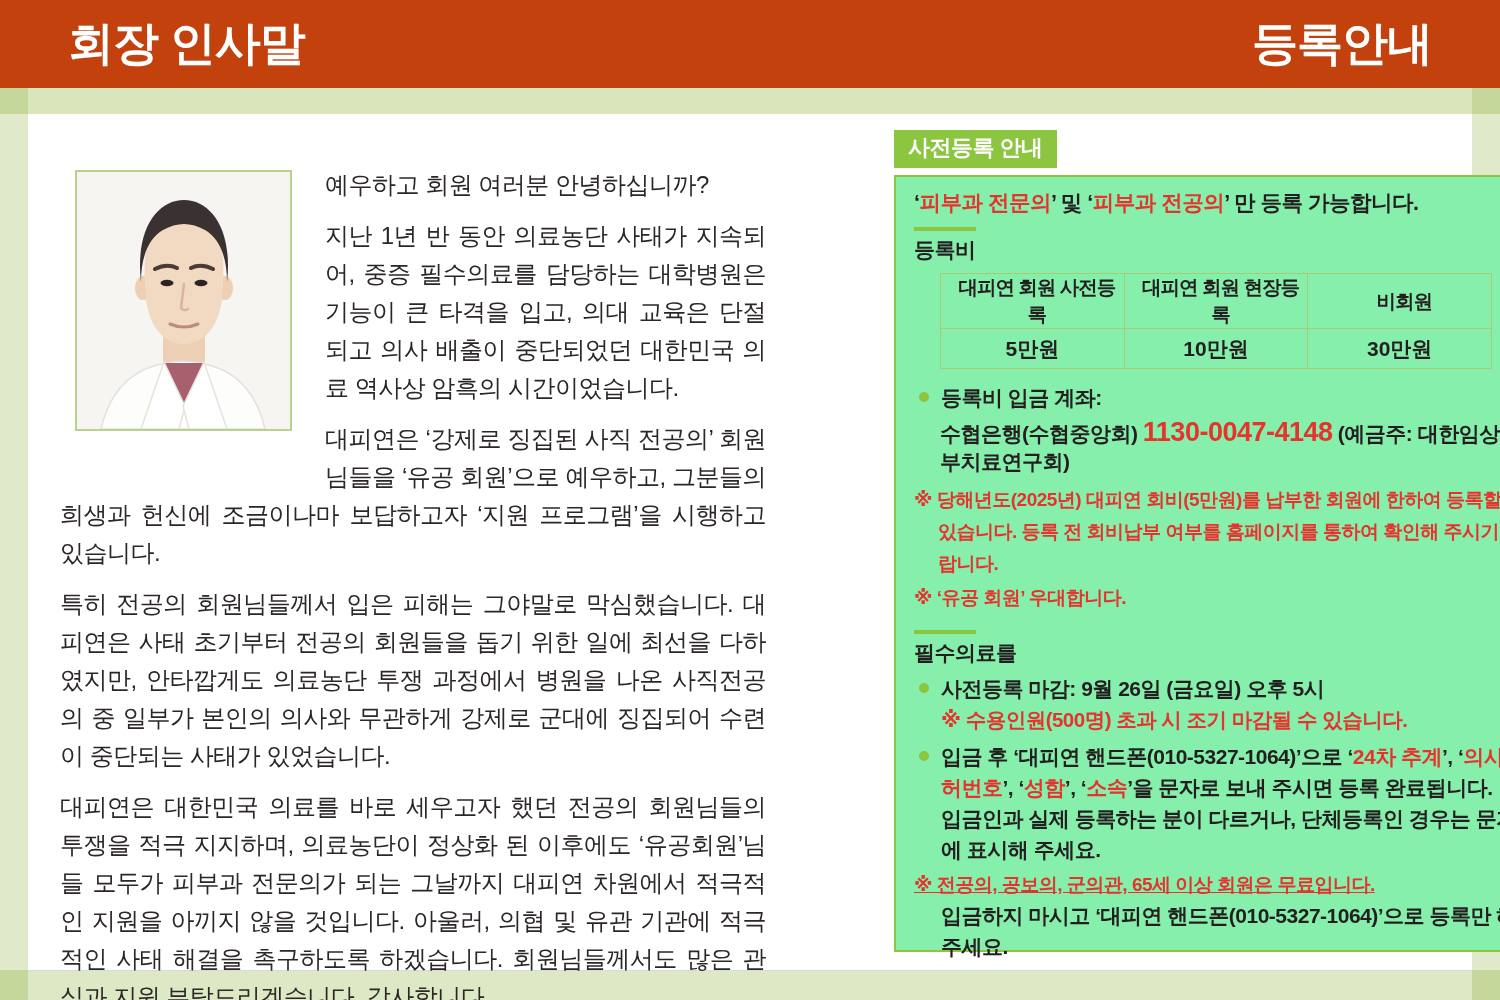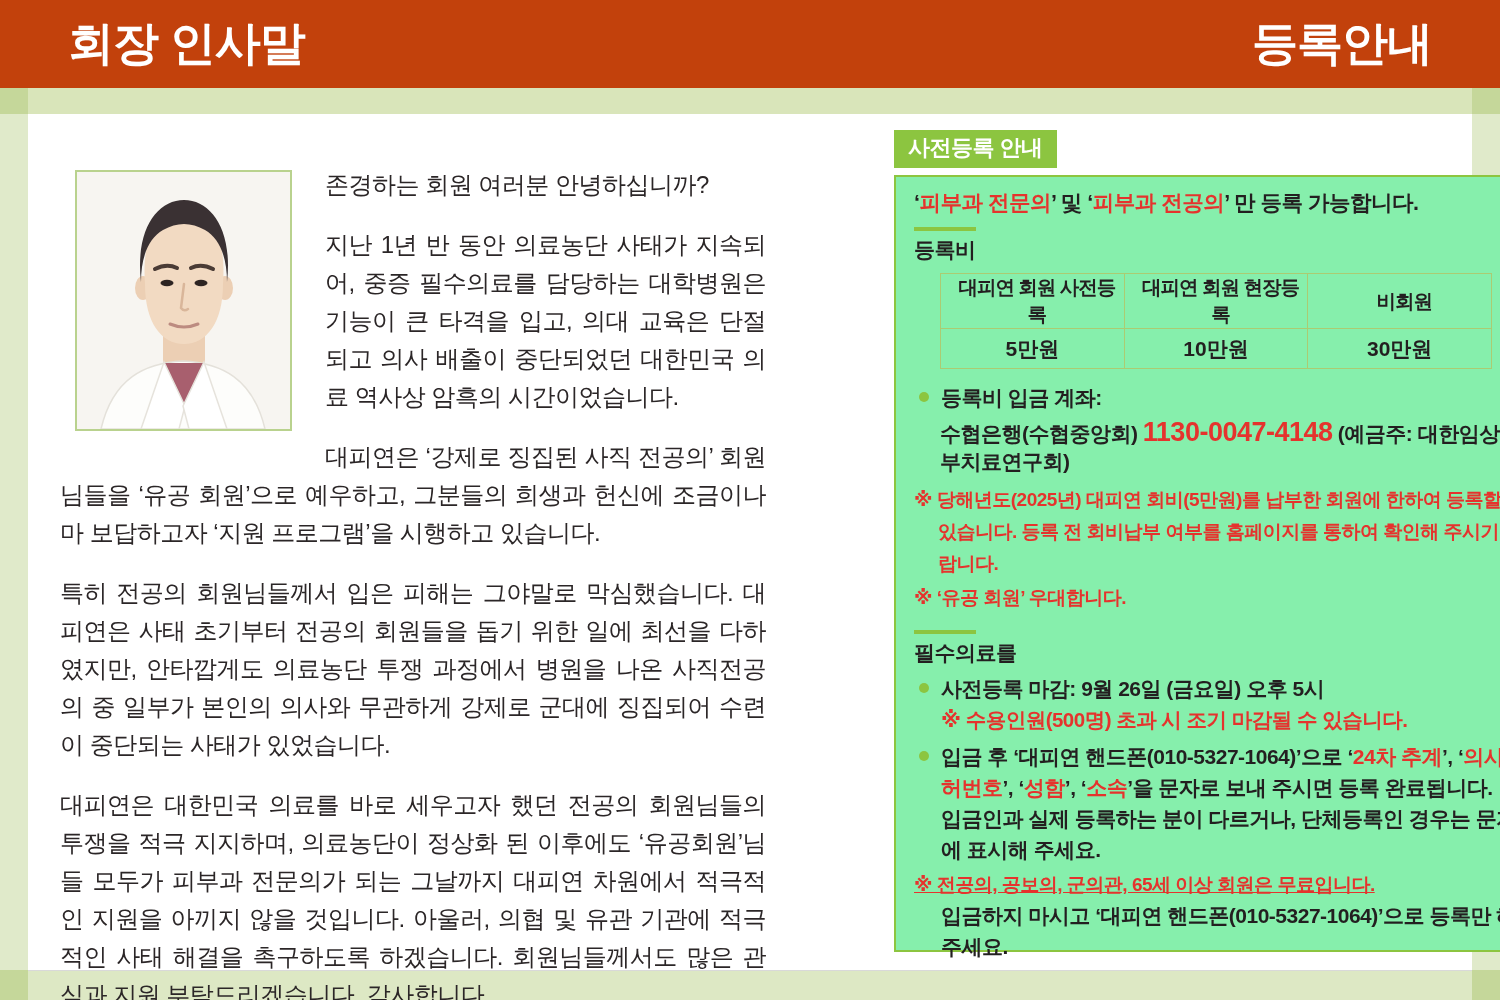--- a/index.html
+++ b/index.html
@@ -30,21 +30,21 @@
     position:absolute; left:60px; top:166px; width:706px;
     color:#2b2627; font-size:24px; line-height:38px; text-align:justify;
     letter-spacing:-0.5px;
   }
   .photo-frame {
     float:left; width:217px; height:261px;
     border:2px solid #b9d28e; background:#f7f5f1;
     margin:4px 33px 38px 15px;
   }
   .photo-frame svg { display:block; width:100%; height:100%; }
-  .greeting p + p { margin-top:22px; }
+  .greeting p + p { margin-top:13px; }
   
   .panel { position:absolute; left:854px; top:130px; width:658px; color:#231f20;margin-left:40px; }
   .badge {
     display:inline-block; background:#8cc540; color:#ffffff;
     font-size:22px; font-weight:700; padding:3px 14px 5px; letter-spacing:-0.5px;
   }
   .pbox { margin-top:7px; border:2.5px solid #8cc540; padding:12px 18px 14px; height:777px; background:#86efac; }
   .elig { font-size:21.5px; font-weight:700; line-height:28px; letter-spacing:-0.5px; }
   .seg-r  { color:#e5332d; }
   .seg-rb { color:#e5332d; font-size:27px; }
@@ -93,21 +93,21 @@
         <path d="M68 112 C64 56 86 36 107 36 C128 36 150 56 146 112 C146 150 130 172 107 172 C84 172 68 150 68 112 Z" fill="#f2dac2"></path>
         <path d="M64 110 C58 58 80 28 107 28 C134 28 156 58 150 110 C150 84 142 66 128 58 C114 50 100 50 86 58 C72 66 64 84 64 110 Z" fill="#3a3133"></path>
         <path d="M78 97 Q90 91 100 96" stroke="#4a3b35" stroke-width="4" fill="none" stroke-linecap="round"></path>
         <path d="M114 96 Q124 91 136 97" stroke="#4a3b35" stroke-width="4" fill="none" stroke-linecap="round"></path>
         <ellipse cx="90" cy="111" rx="6.5" ry="3.2" fill="#2d2422"></ellipse>
         <ellipse cx="124" cy="111" rx="6.5" ry="3.2" fill="#2d2422"></ellipse>
         <path d="M107 112 L104 136 Q107 140 111 137" stroke="#d9b69a" stroke-width="2.5" fill="none" stroke-linecap="round"></path>
         <path d="M93 152 Q107 158 121 152" stroke="#bc8b80" stroke-width="3" fill="none" stroke-linecap="round"></path>
       </svg>
     </div>
-    <p>존경하는 회원 여러분 안녕하십니까?</p>
+    <p>예우하고 회원 여러분 안녕하십니까?</p>
     <p>지난 1년 반 동안 의료농단 사태가 지속되어, 중증 필수의료를 담당하는 대학병원은 기능이 큰 타격을 입고, 의대 교육은 단절되고 의사 배출이 중단되었던 대한민국 의료 역사상 암흑의 시간이었습니다.</p>
     <p>대피연은 ‘강제로 징집된 사직 전공의’ 회원님들을 ‘유공 회원’으로 예우하고, 그분들의 희생과 헌신에 조금이나마 보답하고자 ‘지원 프로그램’을 시행하고 있습니다.</p>
     <p>특히 전공의 회원님들께서 입은 피해는 그야말로 막심했습니다. 대피연은 사태 초기부터 전공의 회원들을 돕기 위한 일에 최선을 다하였지만, 안타깝게도 의료농단 투쟁 과정에서 병원을 나온 사직전공의 중 일부가 본인의 의사와 무관하게 강제로 군대에 징집되어 수련이 중단되는 사태가 있었습니다.</p>
     <p>대피연은 대한민국 의료를 바로 세우고자 했던 전공의 회원님들의 투쟁을 적극 지지하며, 의료농단이 정상화 된 이후에도 ‘유공회원’님들 모두가 피부과 전문의가 되는 그날까지 대피연 차원에서 적극적인 지원을 아끼지 않을 것입니다. 아울러, 의협 및 유관 기관에 적극적인 사태 해결을 촉구하도록 하겠습니다. 회원님들께서도 많은 관심과 지원 부탁드리겠습니다. 감사합니다.</p>
 
   </div>
 
   <div class="panel">
     <div class="badge">사전등록 안내</div>
     <div class="pbox">

